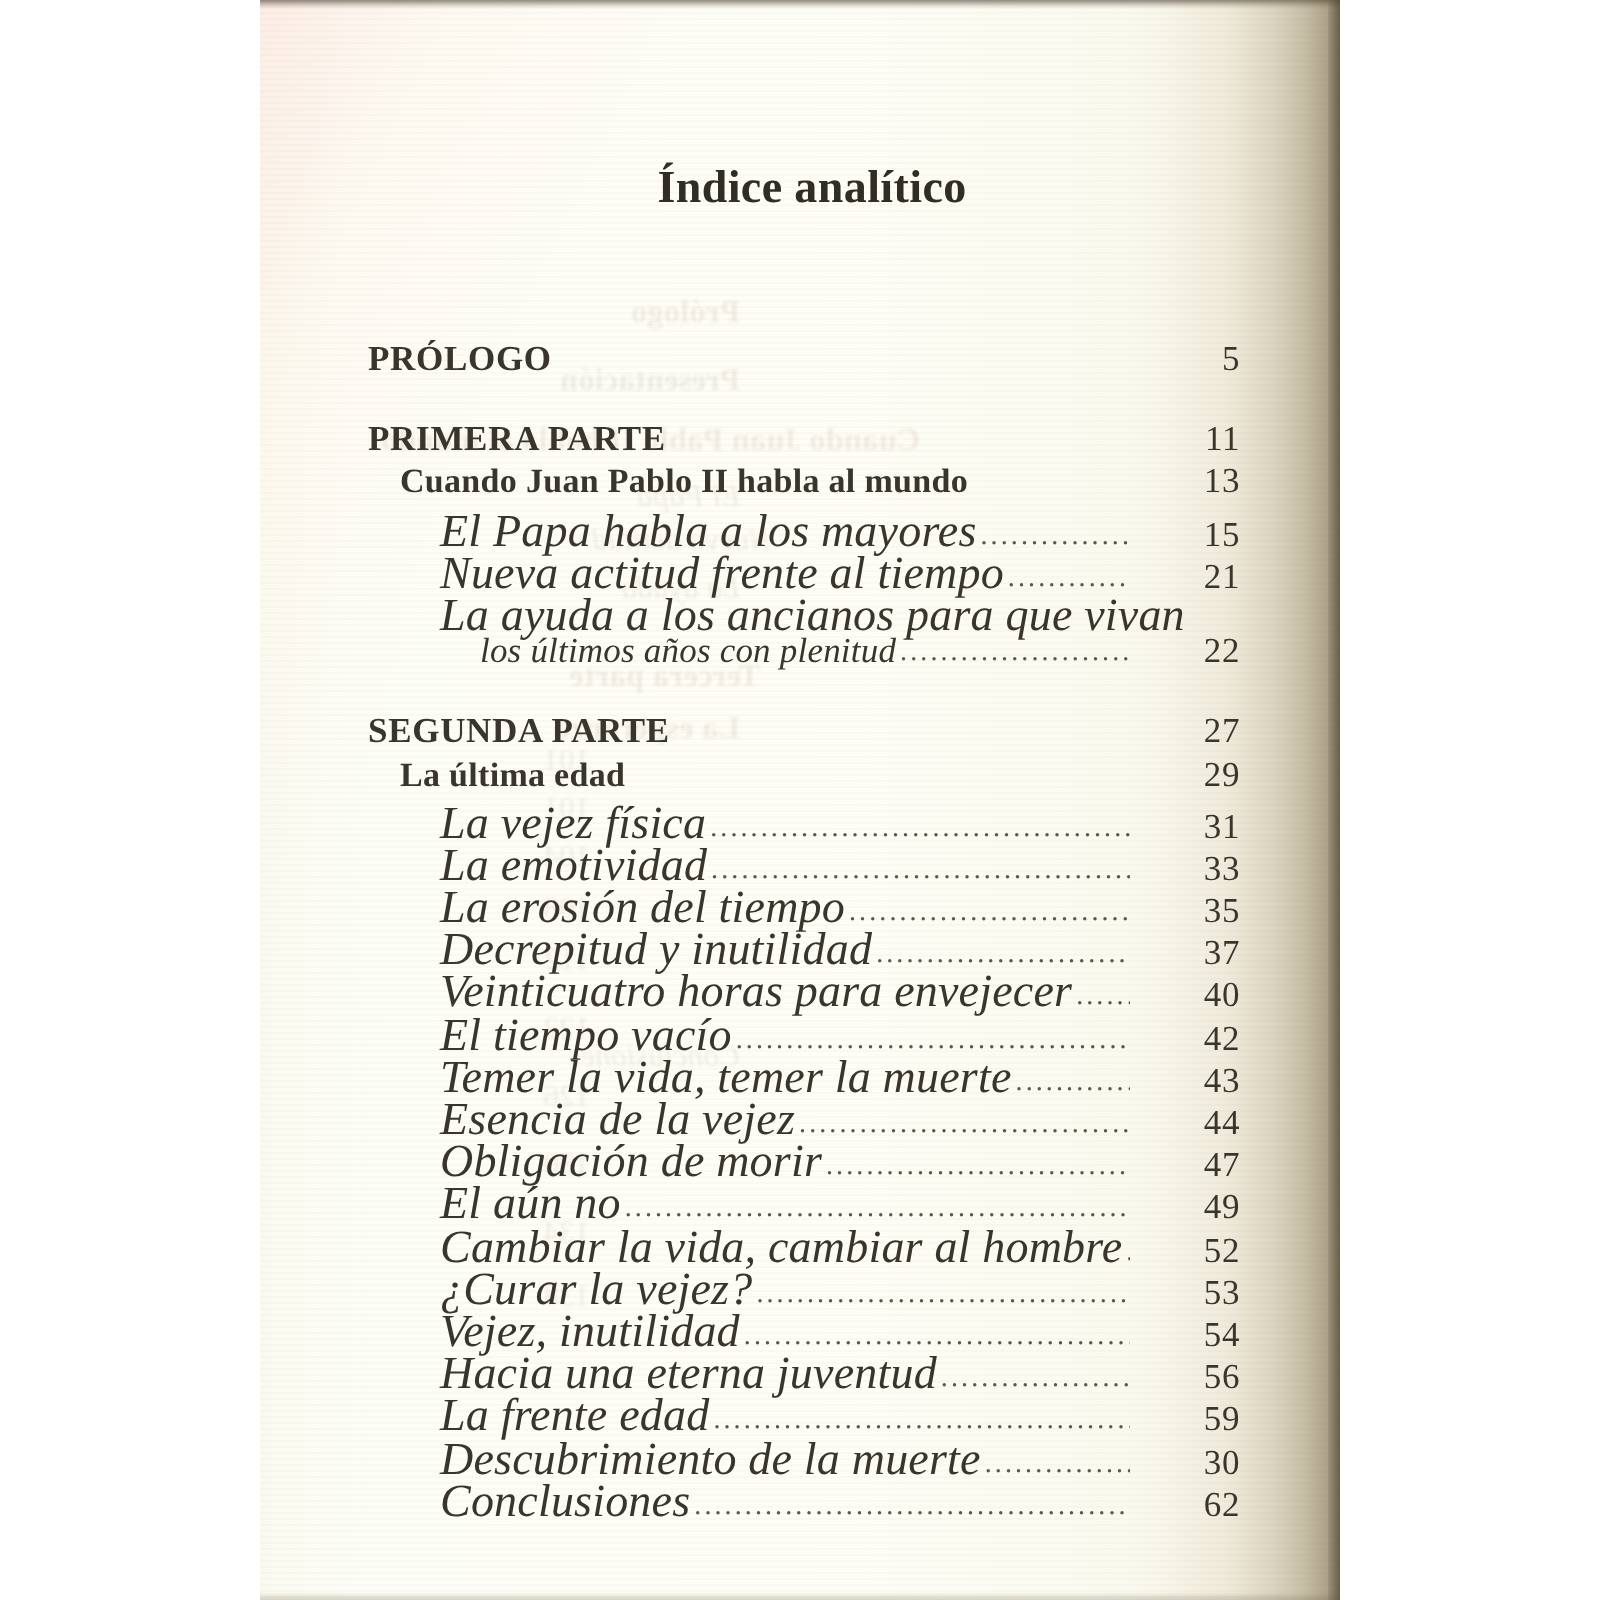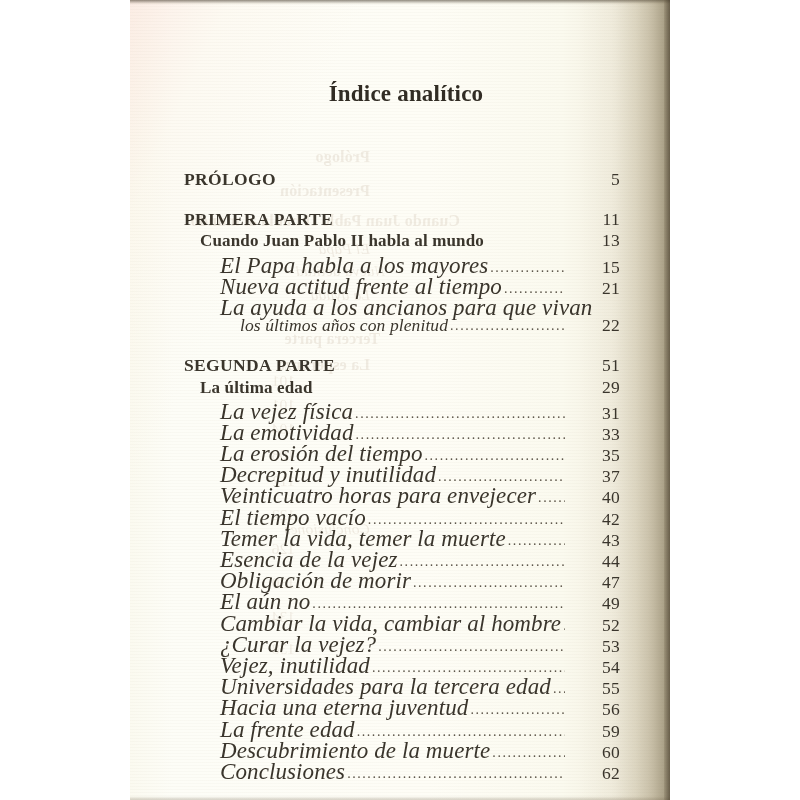--- a/index.html
+++ b/index.html
@@ -302,21 +302,21 @@
           </div>
           <div class="row ">
             <span class="label lvl-cont">los últimos años con plenitud</span>
             <span class="leader"></span>
             <span class="pnum">22</span>
           </div>
           <div class="spacer-part"></div>
           <div class="row no-leader">
             <span class="label lvl-part">SEGUNDA PARTE</span>
             <span class="leader"></span>
-            <span class="pnum">51</span>
+            <span class="pnum">27</span>
           </div>
           <div class="row no-leader">
             <span class="label lvl-chapter">La última edad</span>
             <span class="leader"></span>
             <span class="pnum">29</span>
           </div>
           <div class="row ">
             <span class="label lvl-section">La vejez física</span>
             <span class="leader"></span>
             <span class="pnum">31</span>
@@ -375,38 +375,33 @@
             <span class="label lvl-section">¿Curar la vejez?</span>
             <span class="leader"></span>
             <span class="pnum">53</span>
           </div>
           <div class="row ">
             <span class="label lvl-section">Vejez, inutilidad</span>
             <span class="leader"></span>
             <span class="pnum">54</span>
           </div>
           <div class="row ">
-            <span class="label lvl-section">Universidades para la tercera edad</span>
-            <span class="leader"></span>
-            <span class="pnum">55</span>
-          </div>
-          <div class="row ">
             <span class="label lvl-section">Hacia una eterna juventud</span>
             <span class="leader"></span>
             <span class="pnum">56</span>
           </div>
           <div class="row ">
             <span class="label lvl-section">La frente edad</span>
             <span class="leader"></span>
             <span class="pnum">59</span>
           </div>
           <div class="row ">
             <span class="label lvl-section">Descubrimiento de la muerte</span>
             <span class="leader"></span>
-            <span class="pnum">60</span>
+            <span class="pnum">30</span>
           </div>
           <div class="row ">
             <span class="label lvl-section">Conclusiones</span>
             <span class="leader"></span>
             <span class="pnum">62</span>
           </div>
         </div>
 
     </div>
   </div>

